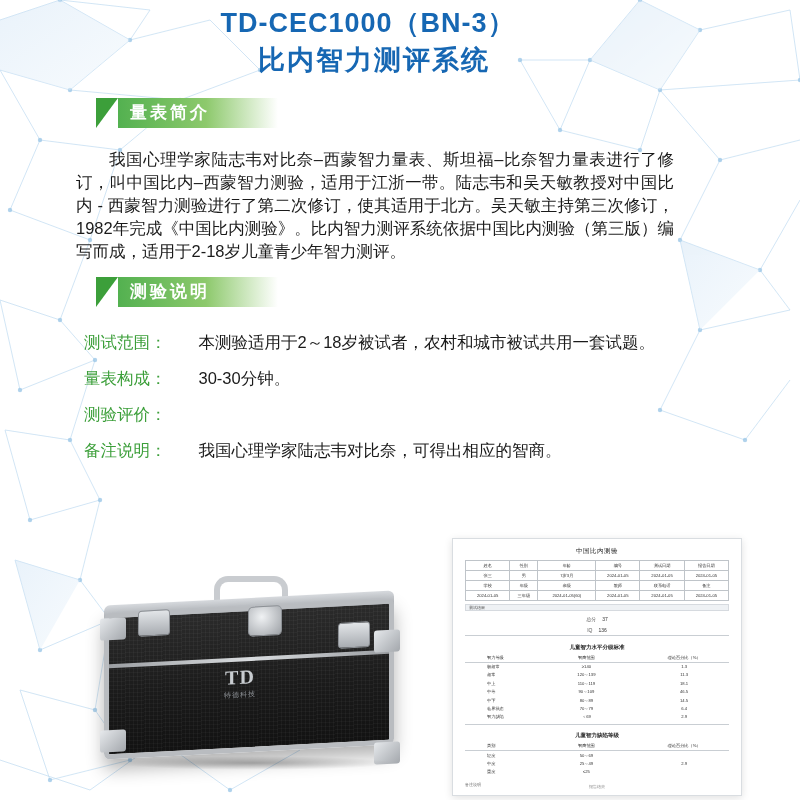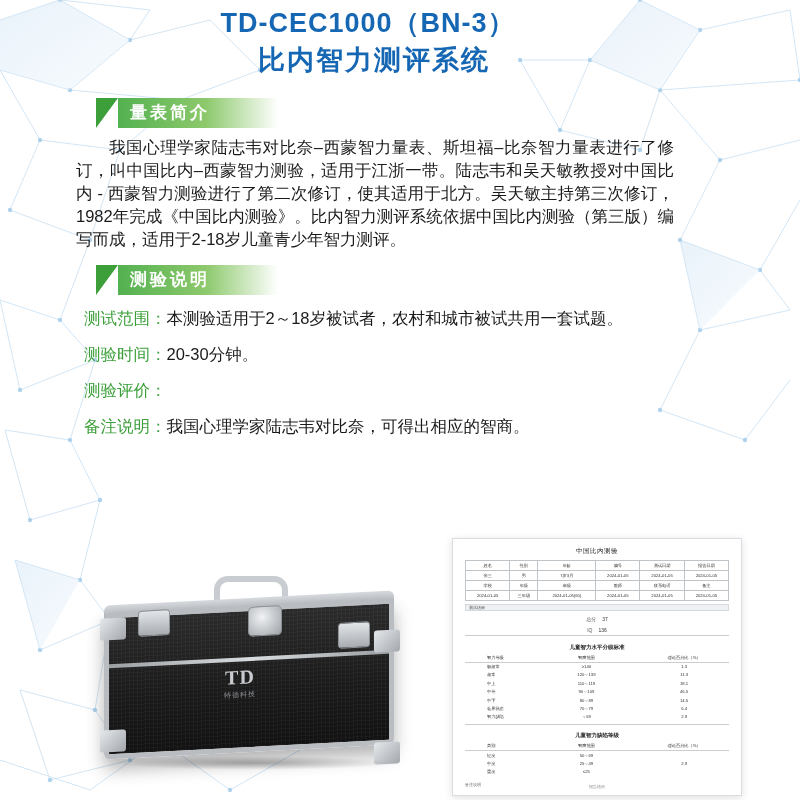--- a/index.html
+++ b/index.html
@@ -48,21 +48,21 @@
     letter-spacing: 2px;
     line-height: 40px;
     padding-bottom: 4px;
     padding-left: 12px;
   }
 
   
   .section-head {
     position: relative;
     height: 30px;
-    margin: 14px 0 8px 96px;
+    margin: 14px 0 20px 96px;
     width: 210px;
   }
   .ribbon-tri {
     position: absolute;
     left: 0;
     top: 0;
     width: 0;
     height: 0;
     border-top: 30px solid #3c9f3a;
     border-right: 22px solid transparent;
@@ -118,20 +118,21 @@
     color: #3c9f3a;
     font-size: 16.5px;
     line-height: 30px;
     flex: 0 0 auto;
   }
   .spec-value {
     color: #1a1a1a;
     font-size: 16.5px;
     line-height: 30px;
     flex: 1 1 auto;
+    margin-left: 32px;
   }
 
   
   .bottom-area {
     position: absolute;
     left: 0;
     top: 520px;
     width: 800px;
     height: 280px;
   }
@@ -442,23 +443,23 @@
 
   <div class="specs">
 
     <div class="spec-row">
       <span class="spec-label">测试范围</span>
       <span class="spec-colon">：</span>
       <span class="spec-value">本测验适用于2～18岁被试者，农村和城市被试共用一套试题。</span>
     </div>
 
     <div class="spec-row">
-      <span class="spec-label">测验时间</span>
+      <span class="spec-label">量表构成</span>
       <span class="spec-colon">：</span>
-      <span class="spec-value">20-30分钟。</span>
+      <span class="spec-value">30-30分钟。</span>
     </div>
 
     <div class="spec-row">
       <span class="spec-label">测验评价</span>
       <span class="spec-colon">：</span>
     </div>
 
     <div class="spec-row">
       <span class="spec-label">备注说明</span>
       <span class="spec-colon">：</span>

